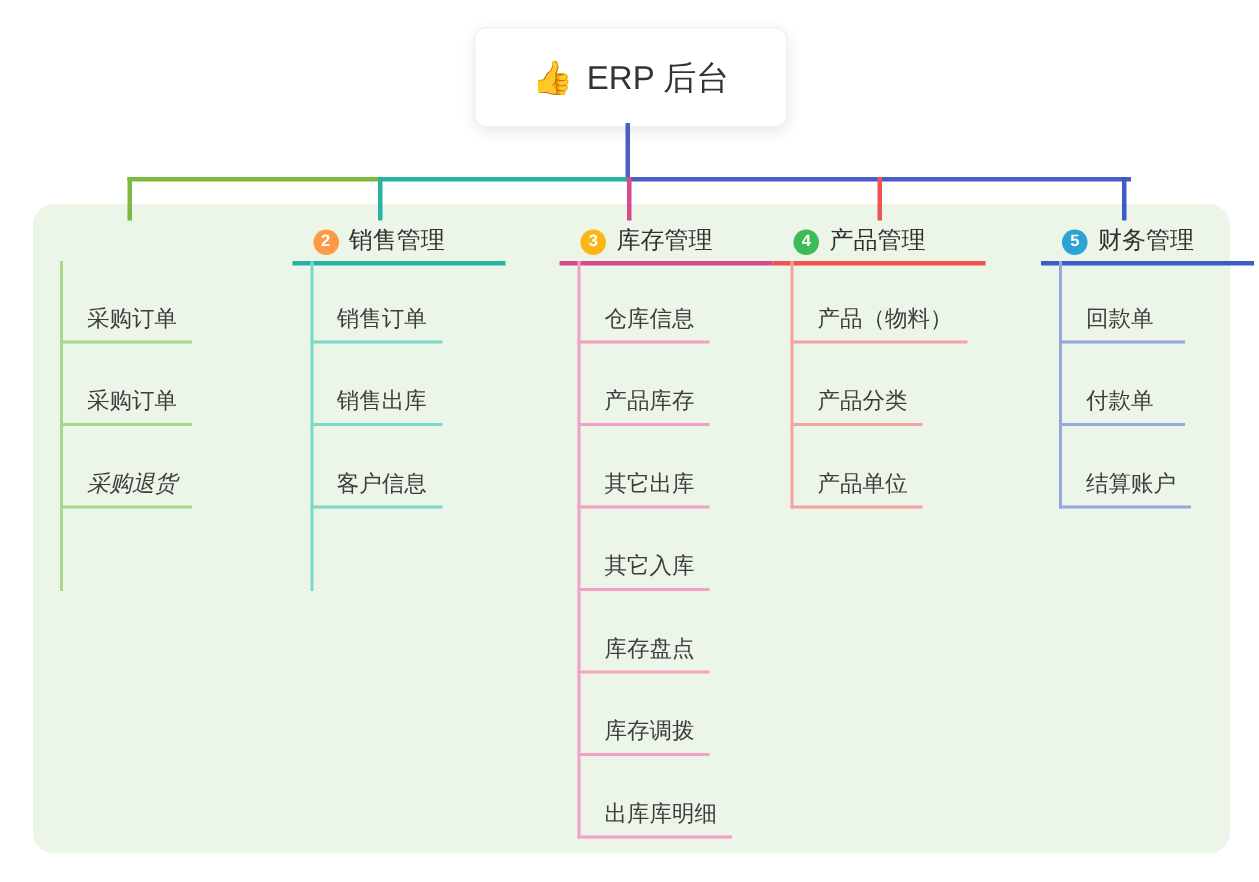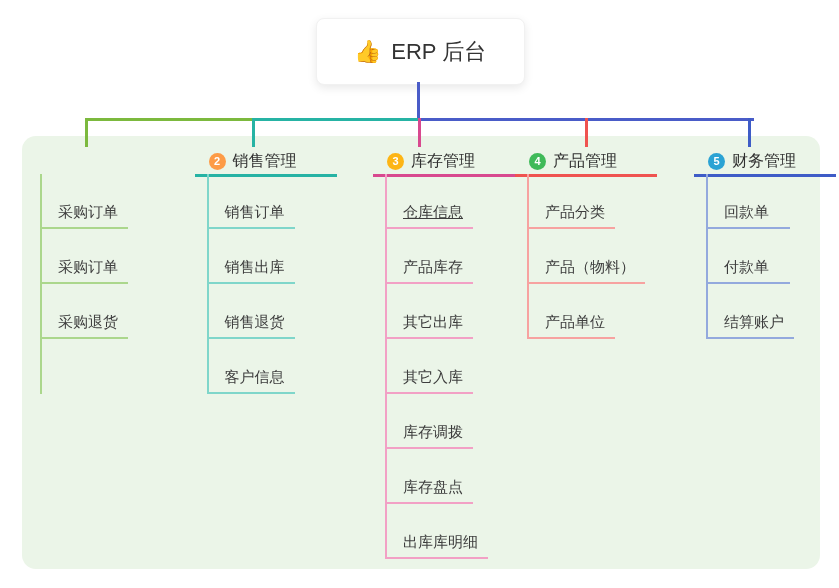--- a/index.html
+++ b/index.html
@@ -77,78 +77,75 @@
       <div class="branch" style="left: 28px;">
         <div class="trunk" style="height: 220px; background: rgb(171, 215, 140);"></div>
         <div class="items">
           <div class="leaf">
             <span class="leaf-label" style="border-bottom-color: rgb(171, 215, 140);">采购订单</span>
           </div>
           <div class="leaf">
             <span class="leaf-label" style="border-bottom-color: rgb(171, 215, 140);">采购订单</span>
           </div>
           <div class="leaf">
-            <span class="leaf-label" style="border-bottom-color: rgb(171, 215, 140);">采购退货</span>
+            <span class="leaf-label" style="border-bottom-color: rgb(171, 215, 140); font-style: italic;">采购退货</span>
           </div>
         </div>
       </div>
       <div class="branch" style="left: 194.5px;">
         <div class="branch-header" style="border-bottom-color: rgb(38, 179, 164);"><span class="badge" style="background: rgb(253, 155, 70);">2</span><span>销售管理</span></div>
         <div class="trunk" style="height: 220px; background: rgb(127, 214, 202);"></div>
         <div class="items">
           <div class="leaf">
             <span class="leaf-label" style="border-bottom-color: rgb(127, 214, 202);">销售订单</span>
           </div>
           <div class="leaf">
             <span class="leaf-label" style="border-bottom-color: rgb(127, 214, 202);">销售出库</span>
           </div>
           <div class="leaf">
-            <span class="leaf-label" style="border-bottom-color: rgb(127, 214, 202);">销售退货</span>
-          </div>
-          <div class="leaf">
             <span class="leaf-label" style="border-bottom-color: rgb(127, 214, 202);">客户信息</span>
           </div>
         </div>
       </div>
       <div class="branch" style="left: 373px;">
         <div class="branch-header" style="border-bottom-color: rgb(216, 73, 143);"><span class="badge" style="background: rgb(253, 181, 21);">3</span><span>库存管理</span></div>
         <div class="trunk" style="height: 385px; background: rgb(242, 160, 197);"></div>
         <div class="items">
           <div class="leaf">
-            <span class="leaf-label" style="border-bottom-color: rgb(242, 160, 197); text-decoration: underline;">仓库信息</span>
+            <span class="leaf-label" style="border-bottom-color: rgb(242, 160, 197);">仓库信息</span>
           </div>
           <div class="leaf">
             <span class="leaf-label" style="border-bottom-color: rgb(242, 160, 197);">产品库存</span>
           </div>
           <div class="leaf">
             <span class="leaf-label" style="border-bottom-color: rgb(242, 160, 197);">其它出库</span>
           </div>
           <div class="leaf">
             <span class="leaf-label" style="border-bottom-color: rgb(242, 160, 197);">其它入库</span>
           </div>
           <div class="leaf">
-            <span class="leaf-label" style="border-bottom-color: rgb(242, 160, 197);">库存调拨</span>
+            <span class="leaf-label" style="border-bottom-color: rgb(242, 160, 197);">库存盘点</span>
           </div>
           <div class="leaf">
-            <span class="leaf-label" style="border-bottom-color: rgb(242, 160, 197);">库存盘点</span>
+            <span class="leaf-label" style="border-bottom-color: rgb(242, 160, 197);">库存调拨</span>
           </div>
           <div class="leaf">
             <span class="leaf-label" style="border-bottom-color: rgb(242, 160, 197);">出库库明细</span>
           </div>
         </div>
       </div>
       <div class="branch" style="left: 515px;">
         <div class="branch-header" style="border-bottom-color: rgb(239, 83, 80);"><span class="badge" style="background: rgb(63, 186, 89);">4</span><span>产品管理</span></div>
         <div class="trunk" style="height: 165px; background: rgb(247, 162, 160);"></div>
         <div class="items">
           <div class="leaf">
-            <span class="leaf-label" style="border-bottom-color: rgb(247, 162, 160);">产品分类</span>
+            <span class="leaf-label" style="border-bottom-color: rgb(247, 162, 160);">产品（物料）</span>
           </div>
           <div class="leaf">
-            <span class="leaf-label" style="border-bottom-color: rgb(247, 162, 160);">产品（物料）</span>
+            <span class="leaf-label" style="border-bottom-color: rgb(247, 162, 160);">产品分类</span>
           </div>
           <div class="leaf">
             <span class="leaf-label" style="border-bottom-color: rgb(247, 162, 160);">产品单位</span>
           </div>
         </div>
       </div>
       <div class="branch" style="left: 694px;">
         <div class="branch-header" style="border-bottom-color: rgb(62, 92, 199);"><span class="badge" style="background: rgb(43, 163, 212);">5</span><span>财务管理</span></div>
         <div class="trunk" style="height: 165px; background: rgb(147, 169, 221);"></div>
         <div class="items">

